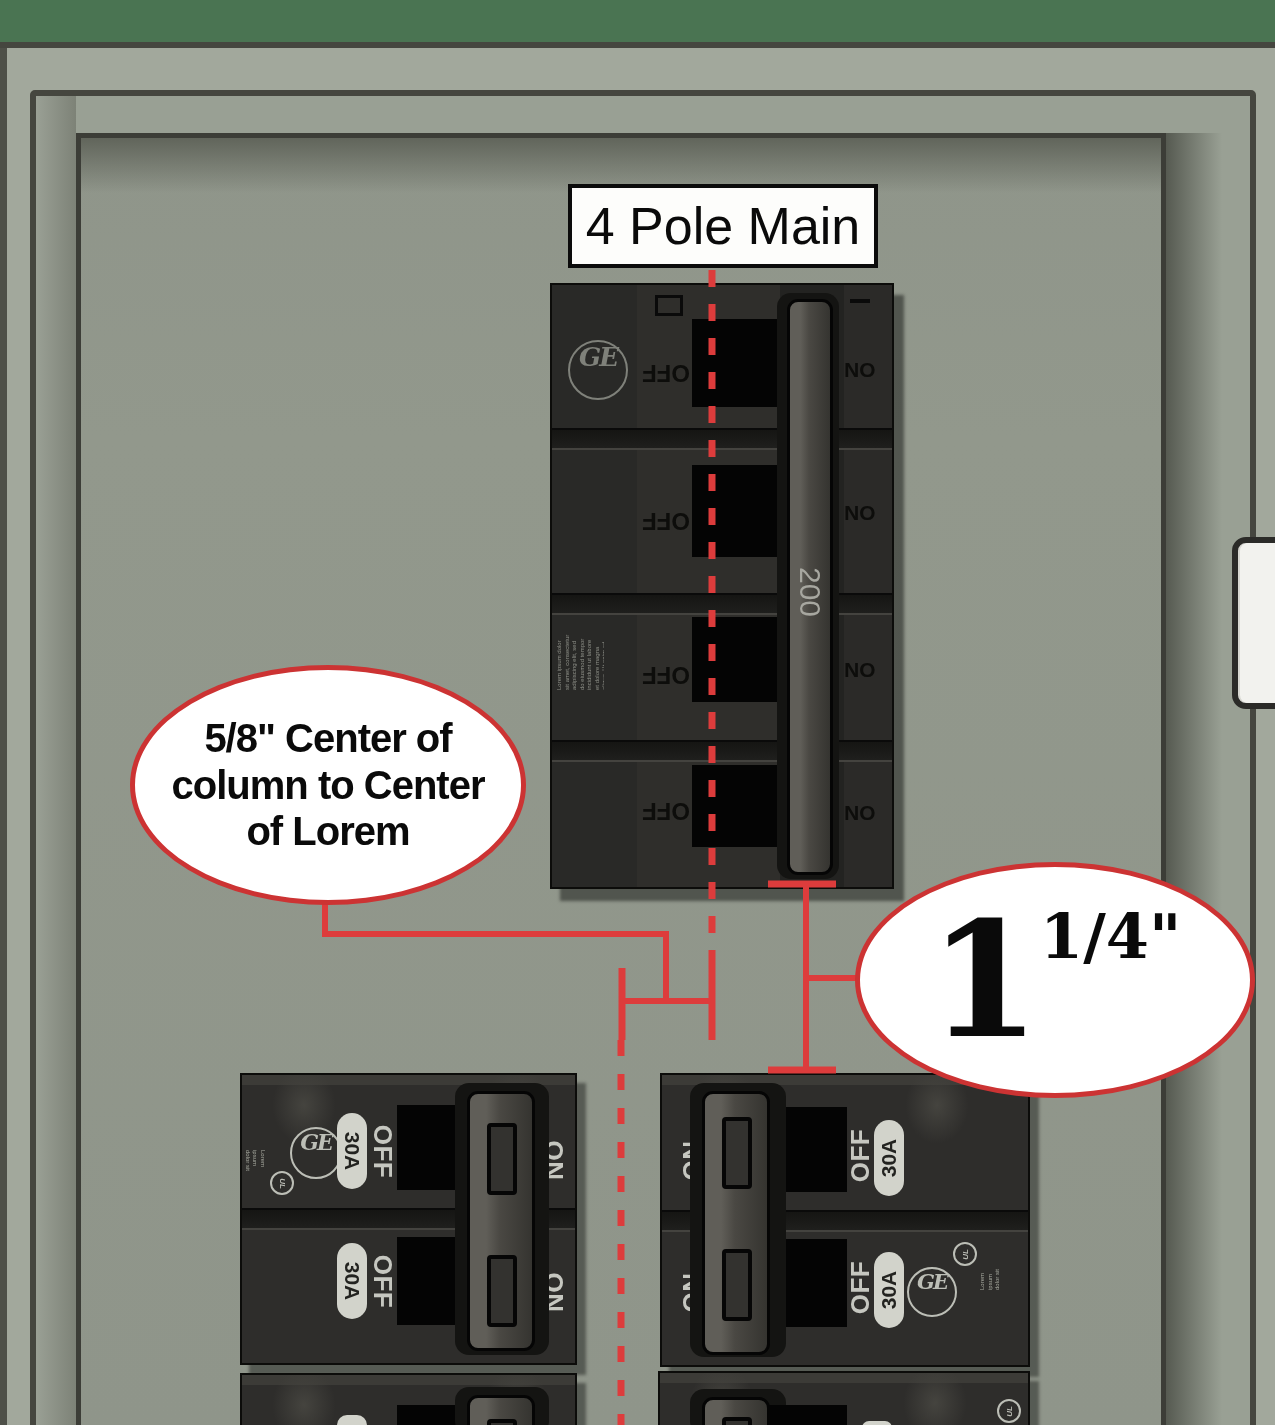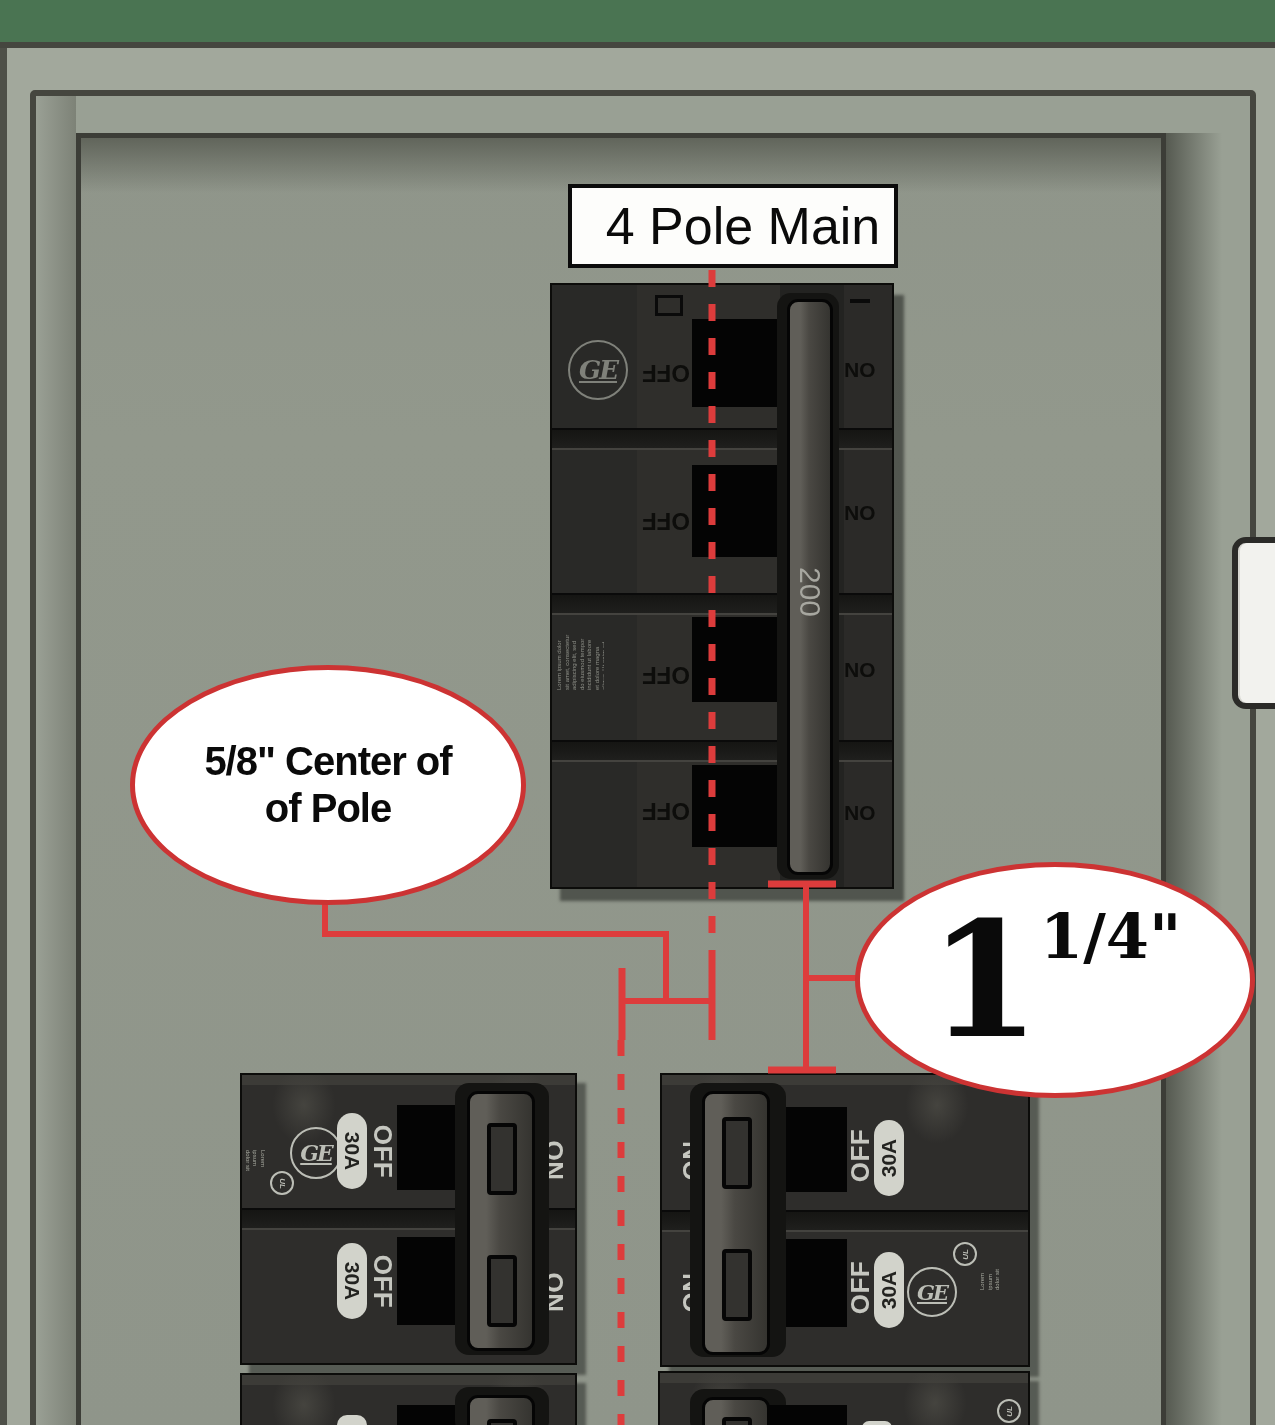--- a/index.html
+++ b/index.html
@@ -40,21 +40,21 @@
   .hbar{background:linear-gradient(90deg,#605e58 0 26%,#4a4843 48%,#353430);
       border:3px solid #050505;border-radius:11px;}
   .slot{border:4px solid #060606;background:#33322f;border-radius:4px;}
   .pill{background:#d2d3cb;border-radius:15px;display:flex;align-items:center;justify-content:center;}
   .vtext{display:flex;align-items:center;justify-content:center;}
   .rot90{transform:rotate(90deg);}
   .rot270{transform:rotate(-90deg);}
   .rot180{transform:rotate(180deg);display:inline-block;}
   .btxt{color:#c6c7c0;font-weight:bold;font-size:26px;letter-spacing:0.5px;}
   .pilltxt{color:#232320;font-weight:bold;font-size:21px;}
-  .ge-logo{border-radius:50%;display:flex;align-items:center;justify-content:center;text-decoration:underline;}
+  .ge-logo{border-radius:50%;display:flex;align-items:flex-start;justify-content:center;}
   .ge-inner{font-family:"DejaVu Serif",serif;font-style:italic;font-weight:bold;letter-spacing:-2px;}
   .ul-mark{border-radius:50%;display:flex;align-items:center;justify-content:center;
       font-size:8px;font-style:italic;font-weight:bold;}
   .fineprint{font-size:6px;line-height:7.5px;color:#90928a;overflow:hidden;}
 
   
   .main-breaker{left:550px;top:283px;width:340px;height:602px;
       background:linear-gradient(90deg,#292927 0 85px,#2f2e2b 85px 228px,#232321 228px 292px,#2b2a28 292px),
                  linear-gradient(180deg,#383733 0 12px,#2a2a28 12px);
       border:2px solid #0c0c0a;
@@ -256,29 +256,30 @@
     <polyline points="325,897 325,934 666,934 666,1001" fill="none" stroke="#dd3c3c" stroke-width="6"></polyline>
 
     <line x1="621" y1="1040" x2="621" y2="1425" stroke="#dd3c3c" stroke-width="7" stroke-dasharray="16 18"></line>
 
     <line x1="806" y1="884" x2="806" y2="1070" stroke="#dd3c3c" stroke-width="6"></line>
     <line x1="768" y1="884" x2="836" y2="884" stroke="#dd3c3c" stroke-width="7"></line>
     <line x1="768" y1="1070" x2="836" y2="1070" stroke="#dd3c3c" stroke-width="7"></line>
     <line x1="806" y1="978" x2="858" y2="978" stroke="#dd3c3c" stroke-width="6"></line>
   </svg>
 
-  <div class="abs labelbox z50" style="left:568px;top:184px;width:302px;height:76px;font-size:52px;padding-left:20px;">
+  <div class="abs labelbox z50" style="left:568px;top:184px;width:302px;height:76px;font-size:52px;">
     <span>4 Pole Main</span>
   </div>
 
 
   <div class="abs callout z50" style="left:130px;top:665px;width:386px;height:230px;">
     <div class="callout-lines">
       <span>5/8" Center of</span>
-      <span>of Pole</span>
+      <span>column to Center</span>
+      <span>of Lorem</span>
     </div>
   </div>
 
   <div class="abs callout z50" style="left:855px;top:862px;width:390px;height:226px;">
     <div class="frac-wrap">
       <span class="whole">1</span>
       <span class="fracsup">1/4"</span>
     </div>
   </div>
 

